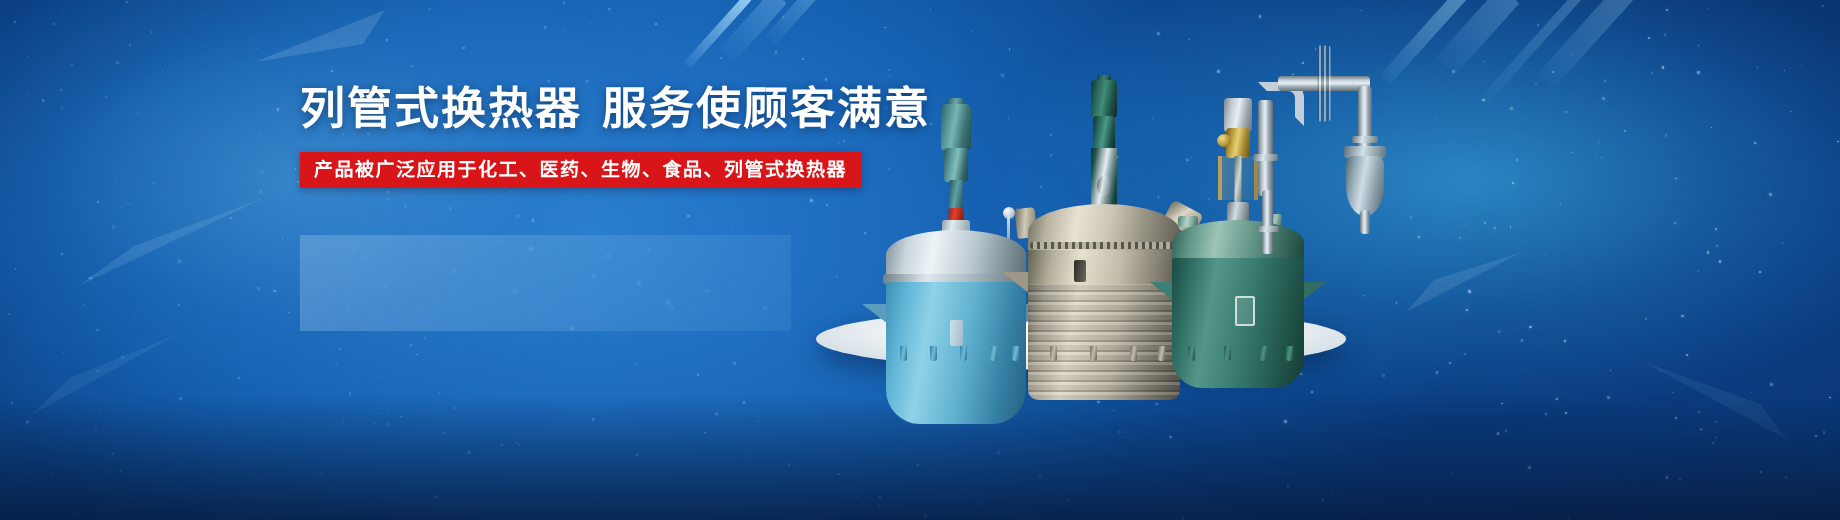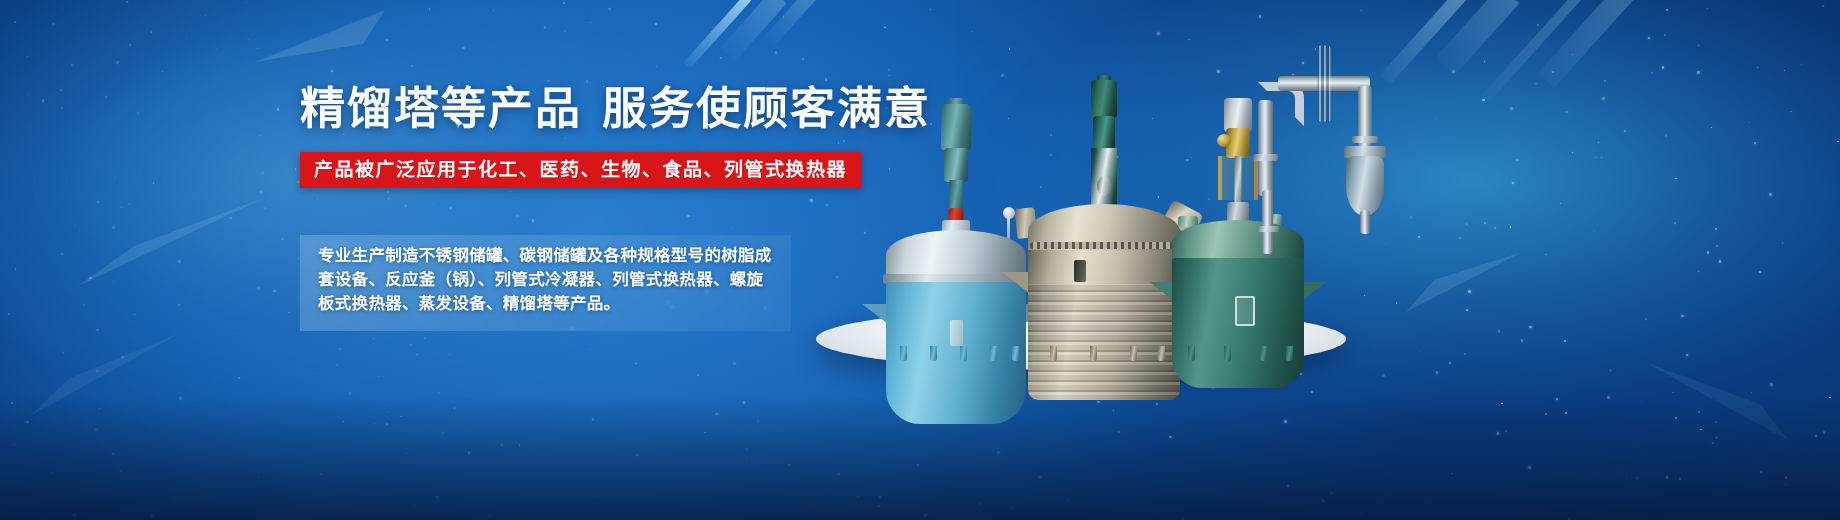--- a/index.html
+++ b/index.html
@@ -879,26 +879,25 @@
   <div class="streak" style="left:1460px; top:-14px; width:14px; height:120px; opacity:.55;"></div>
   <div class="streak dim" style="left:1500px; top:-14px; width:26px; height:96px;"></div>
   <div class="streak dim" style="left:1582px; top:-16px; width:10px; height:150px;"></div>
   <div class="streak dim" style="left:1618px; top:-16px; width:22px; height:120px;"></div>
 
   <div class="bg-bottom-dark"></div>
   <div class="bg-vignette"></div>
 
   <div class="text-col">
 
-    <h1 class="headline"><span>精馏塔等产品</span><span class="gap"></span><span>服务使顾客满意</span></h1>
+    <h1 class="headline"><span>列管式换热器</span><span class="gap"></span><span>服务使顾客满意</span></h1>
 
     <div class="tagline-bar">产品被广泛应用于化工、医药、生物、食品、列管式换热器</div>
 
     <div class="desc-panel"></div>
-    <p class="desc-text">专业生产制造不锈钢储罐、碳钢储罐及各种规格型号的树脂成套设备、反应釜（锅）、列管式冷凝器、列管式换热器、螺旋板式换热器、蒸发设备、精馏塔等产品。</p>
   </div>
 
   <div class="scene">
 
     <div class="platform"></div>
 
     <div class="vessel vA">
       <div class="motor-cap"></div>
       <div class="motor"></div>
       <div class="gear"></div>

